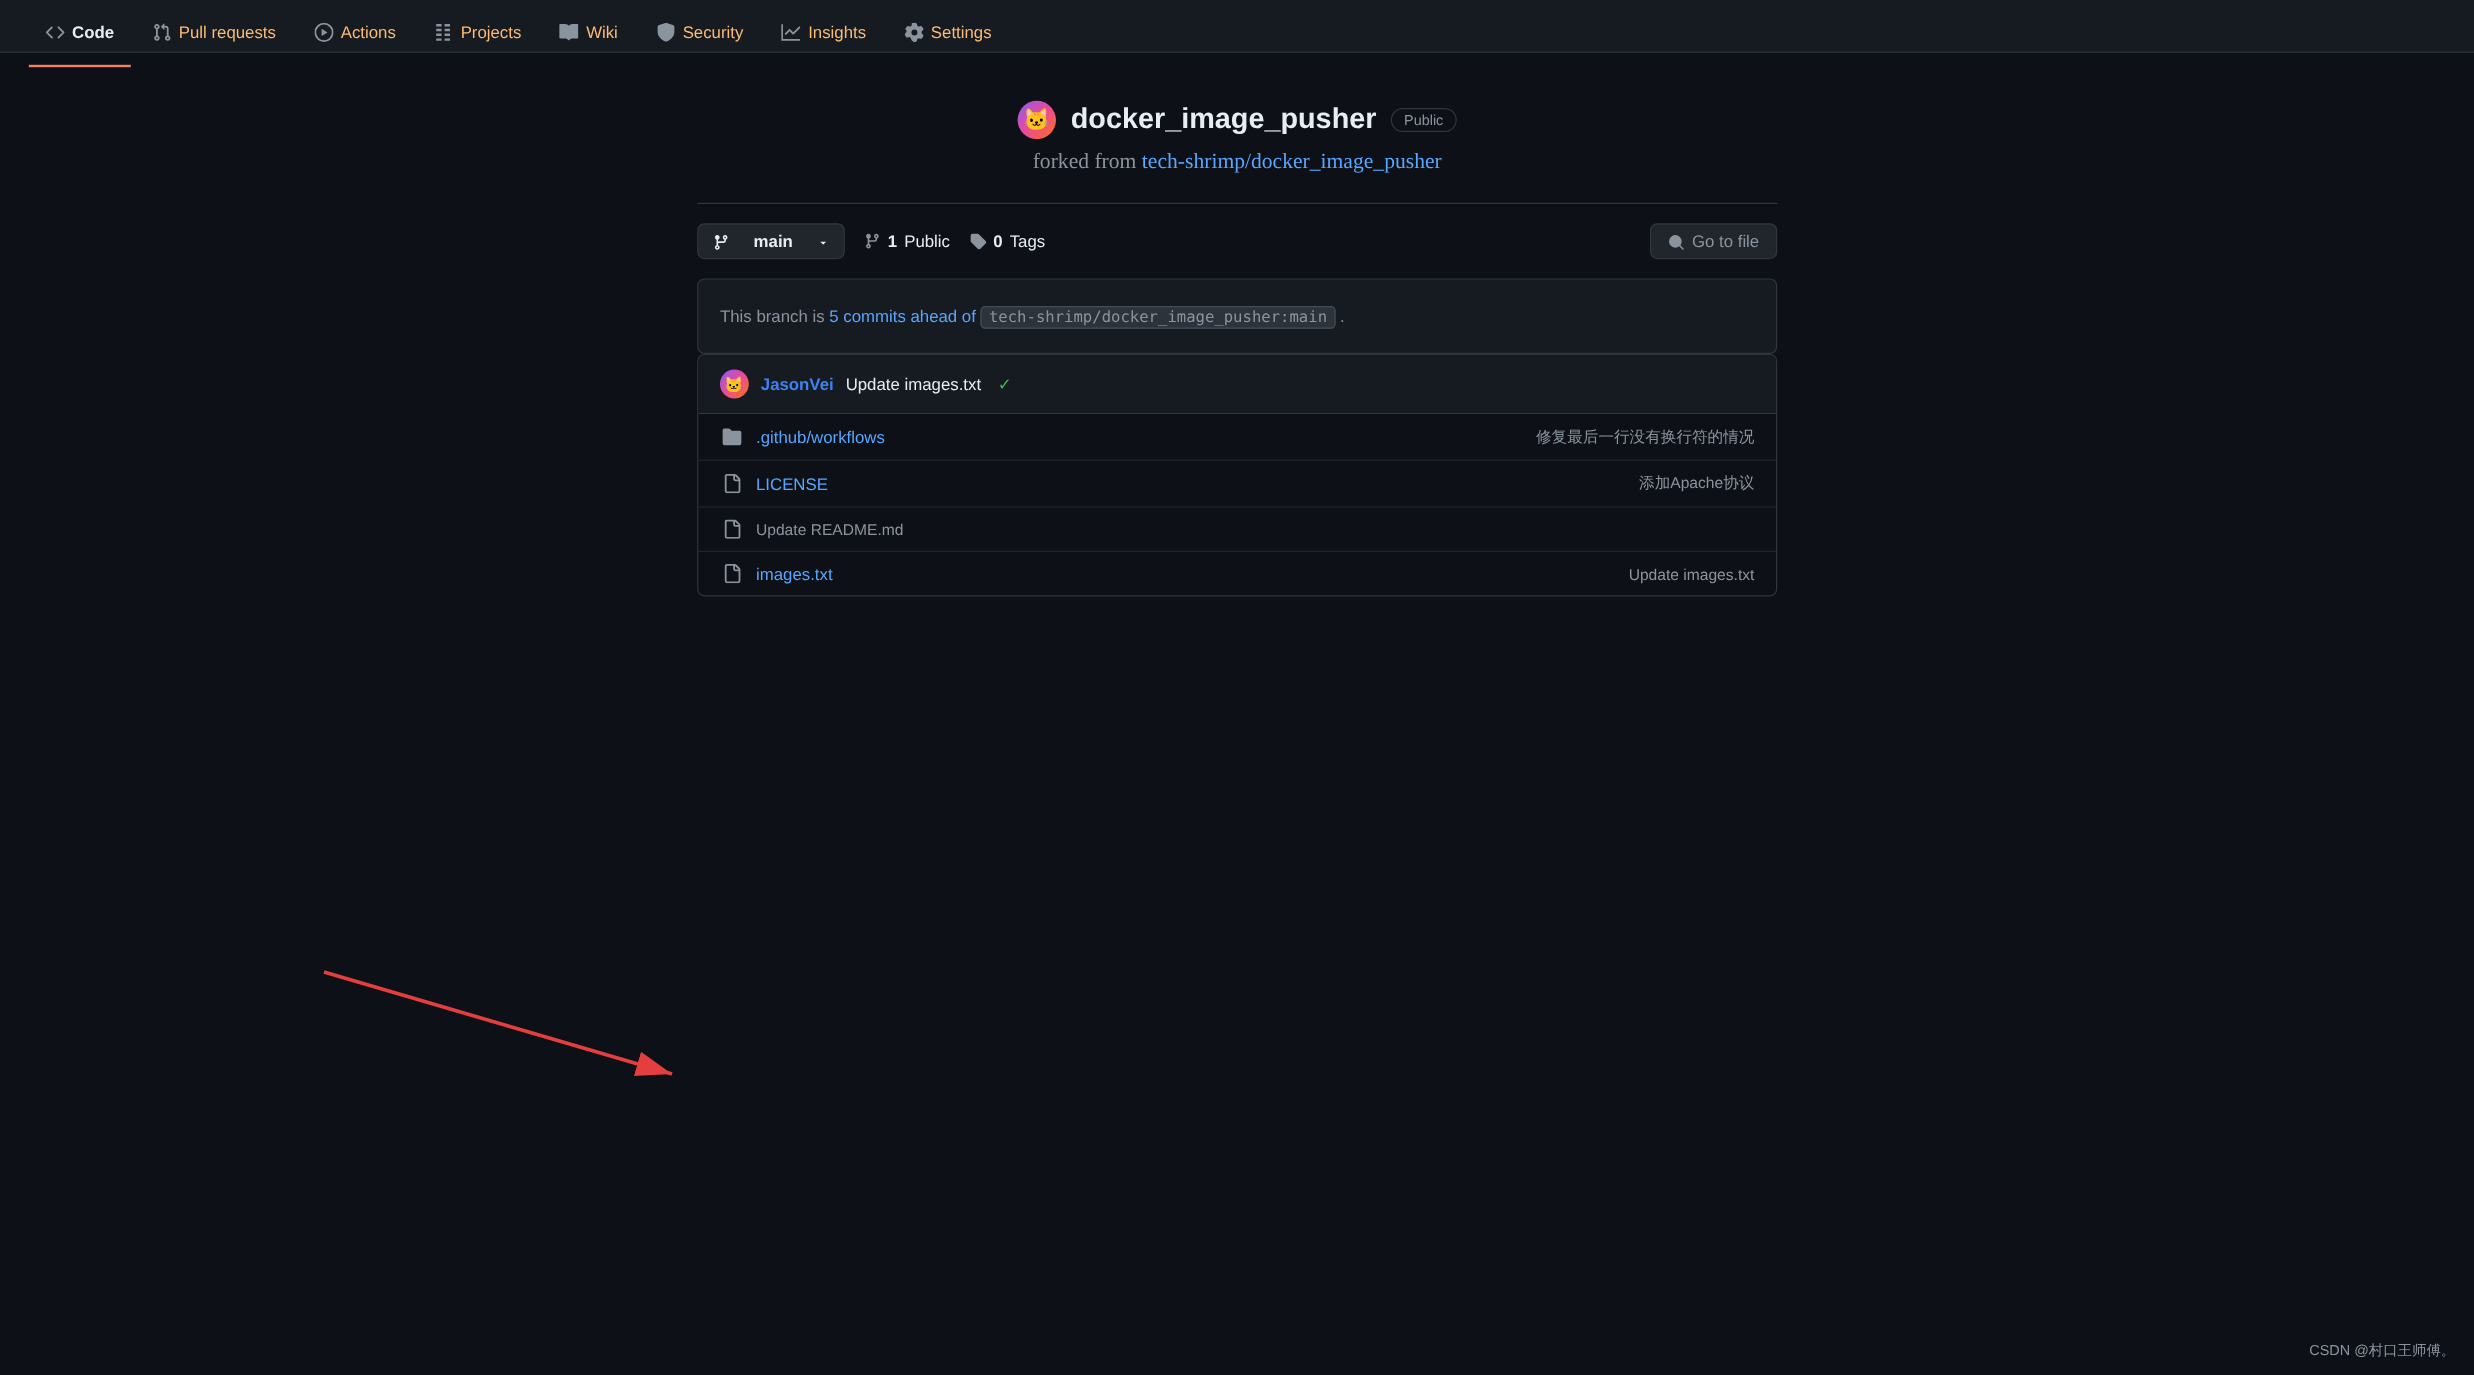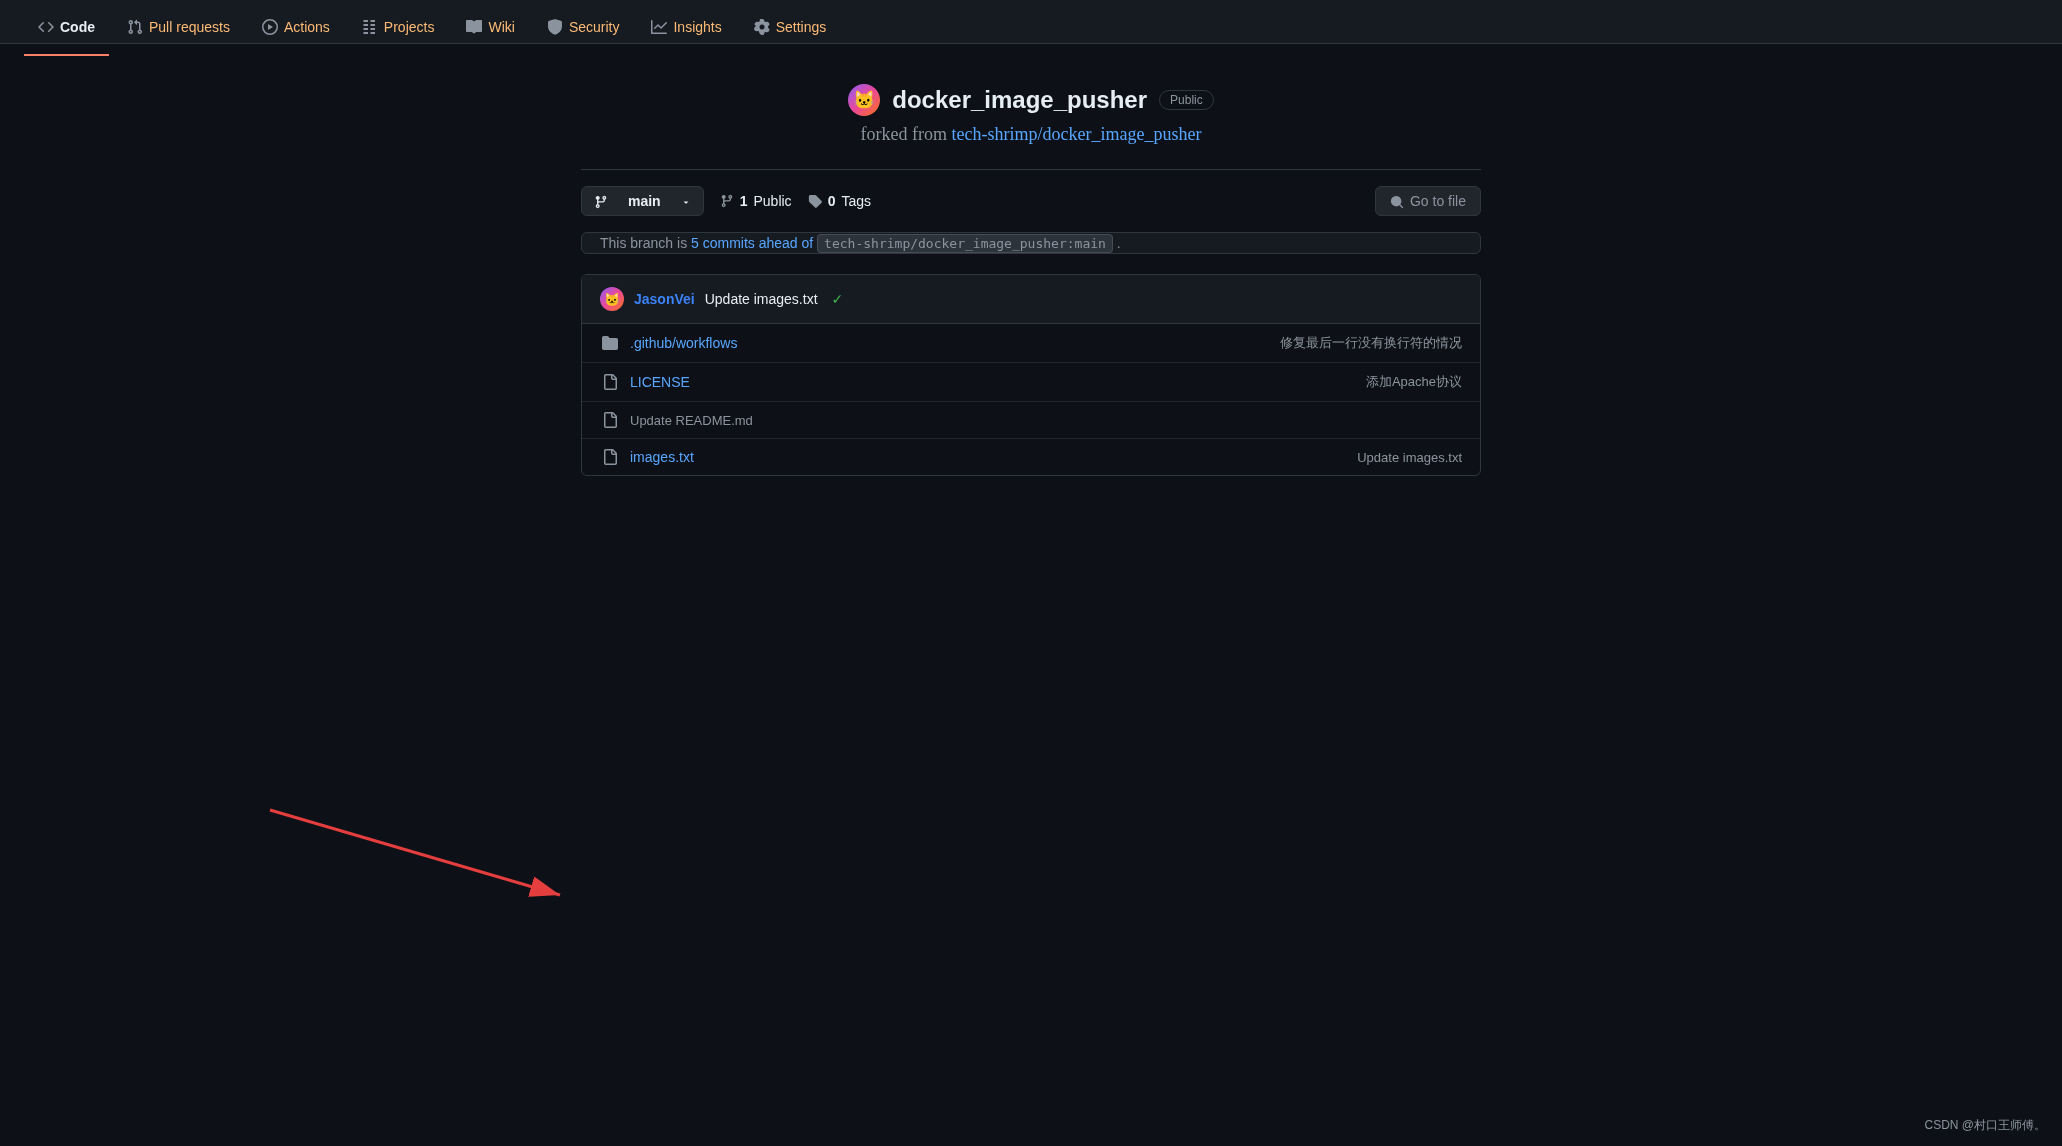--- a/index.html
+++ b/index.html
@@ -164,22 +164,22 @@
       color: #8b949e;
       cursor: pointer;
       font-size: 14px;
     }
 
     
     .commit-ahead-banner {
       background: #161b22;
       border: 1px solid #30363d;
       border-radius: 6px;
-      padding: 2px 18px;
-      margin-bottom: 20px;
+      padding: 22px 18px;
+      margin-bottom: 0;
       font-size: 14px;
       color: #8b949e;
     }
     .commit-ahead-banner .commits-link {
       color: #58a6ff;
       text-decoration: none;
       font-weight: 500;
     }
     .commit-badge {
       background: #2d333b;

